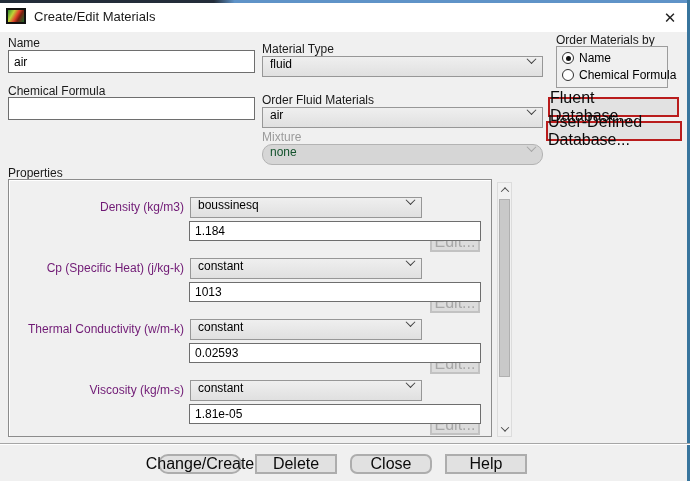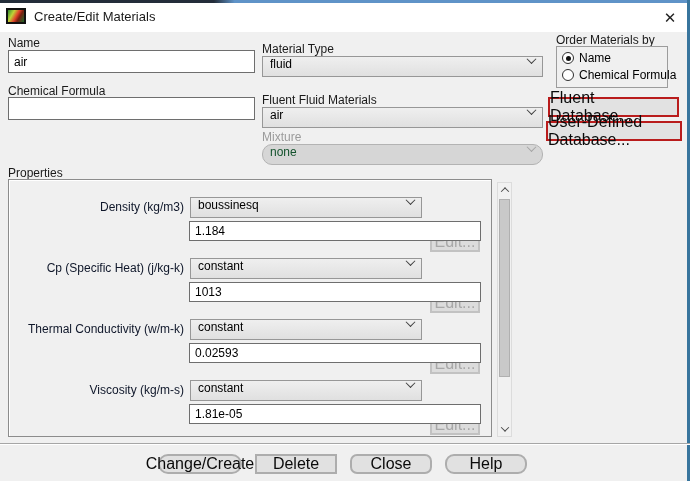--- a/index.html
+++ b/index.html
@@ -41,21 +41,21 @@
     background:#111; border-radius:50%; }
 
   .btn { position:absolute; background:#e2e2e2; border:2px solid #b91c1c;
     display:flex; align-items:center; justify-content:center; font-size:16px; color:#0a0a0a; }
   .btn.dialog { background:#e1e1e1; border-color:#adadad; }
   .btn.disabled { background:#dcdcdc; border-color:#c2c2c2; color:#a8a8a8; }
 
   .props-box { position:absolute; left:8px; top:179px; width:484px; height:258px;
     border:1px solid #8c8c8c; box-shadow:inset 1px 1px 0 #ffffff; background:#f0f0f0; }
   .prop-row { position:absolute; left:0; width:100%; }
-  .prop-label { position:absolute; left:0; top:3px; width:175px; text-align:right; color:#0f172a; }
+  .prop-label { position:absolute; left:0; top:3px; width:175px; text-align:right; color:#701a75; }
   .prop-dd { left:181px; top:0; width:232px; }
   .prop-edit { left:421px; top:0; width:50px; height:21px;margin-top:34px; }
   .prop-val { left:180px; top:24px; width:292px; height:20px; }
 
   
   .scrollbar { position:absolute; left:497px; top:182px; width:15px; height:255px;
     background:#f1f1f1; border:1px solid #dcdcdc; }
   .sb-arrow { position:absolute; left:0; width:13px; height:14px; display:flex; align-items:center; justify-content:center; }
   .sb-arrow span { width:6px; height:6px; border-right:1.4px solid #4a4a4a; border-bottom:1.4px solid #4a4a4a; }
   .sb-up { top:0; } .sb-up span { transform:rotate(-135deg) translate(-1px,-1px); }
@@ -83,21 +83,21 @@
   <input class="textfield" style="left: 8px; top: 50px; width: 247px; height: 23px;" value="air">
   <div class="lbl" style="left:8px; top:84px;">Chemical Formula</div>
   <input class="textfield" style="left: 8px; top: 97px; width: 247px; height: 23px;" value="">
 
   <div class="lbl" style="left:262px; top:42px;">Material Type</div>
   <div class="dropdown" style="left:262px; top:56px; width:281px;">
     <span>fluid</span>
     <span class="chev"></span>
   </div>
 
-  <div class="lbl" style="left:262px; top:93px;">Fluent Fluid Materials</div>
+  <div class="lbl" style="left:262px; top:93px;">Order Fluid Materials</div>
   <div class="dropdown" style="left:262px; top:107px; width:281px;">
     <span>air</span>
     <span class="chev"></span>
   </div>
 
   <div class="lbl disabled" style="left:262px; top:130px;">Mixture</div>
   <div class="dropdown disabled" style="left:262px; top:144px; width:281px;">
     <span>none</span>
     <span class="chev"></span>
   </div>
@@ -168,14 +168,14 @@
     <div class="sb-thumb"></div>
     <div class="sb-arrow sb-down">
         <span></span>
       </div>
   </div>
 
   <div class="footer-divider"></div>
   <div class="btn dialog" style="left:158px; top:454px; width:84px; height:20px;border-radius:10px;">Change/Create</div>
   <div class="btn dialog" style="left:255px; top:454px; width:82px; height:20px;">Delete</div>
   <div class="btn dialog" style="left:350px; top:454px; width:82px; height:20px;border-radius:7px;">Close</div>
-  <div class="btn dialog" style="left:445px; top:454px; width:82px; height:20px;border-radius:9px;">Help</div>
+  <div class="btn dialog" style="left:445px; top:454px; width:82px; height:20px;">Help</div>
 </div>
 
 </body></html>

